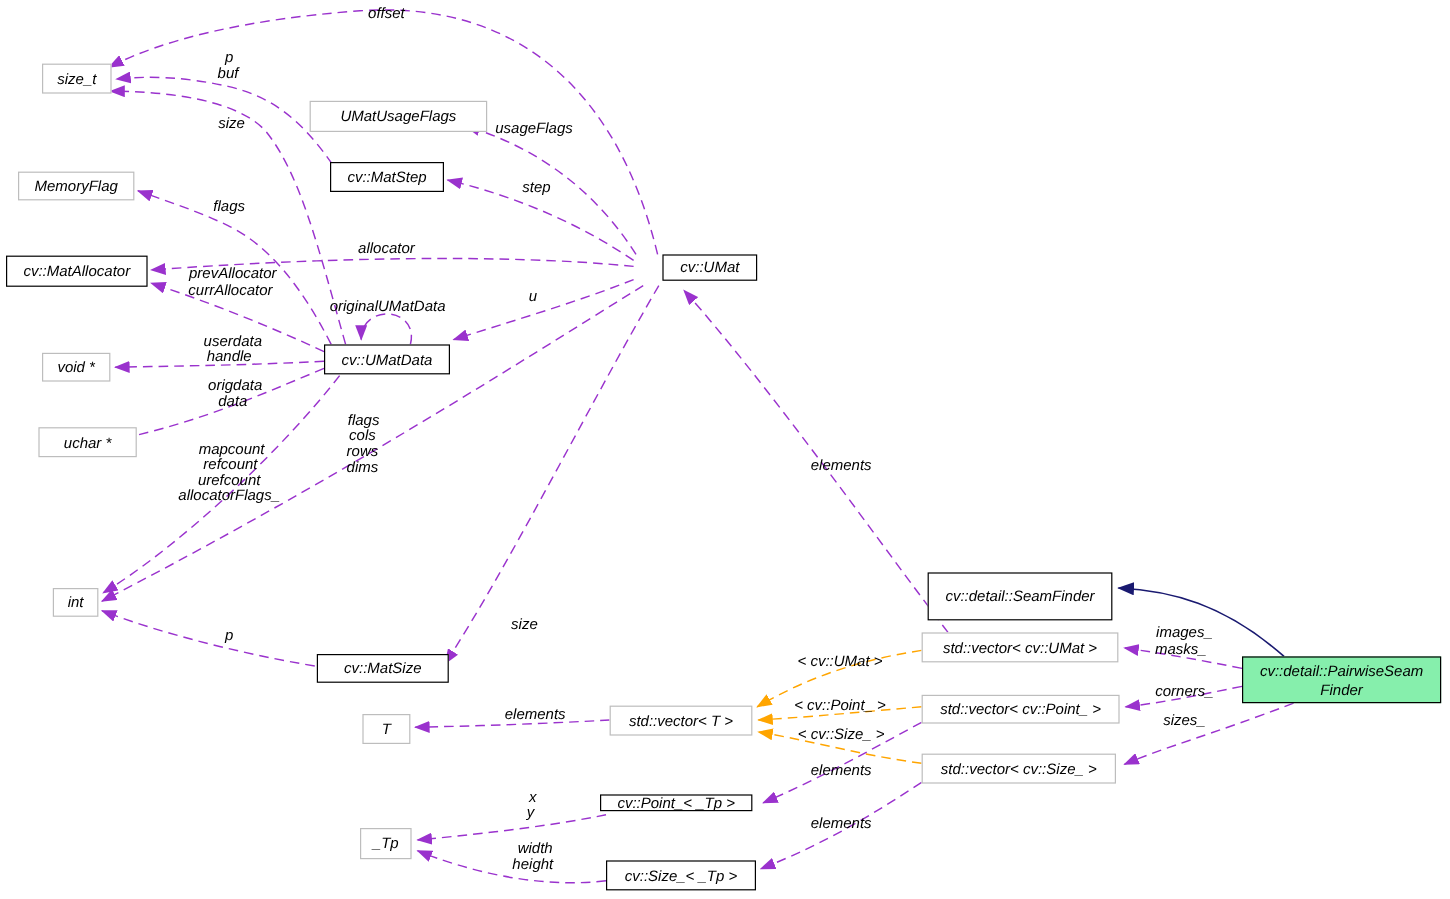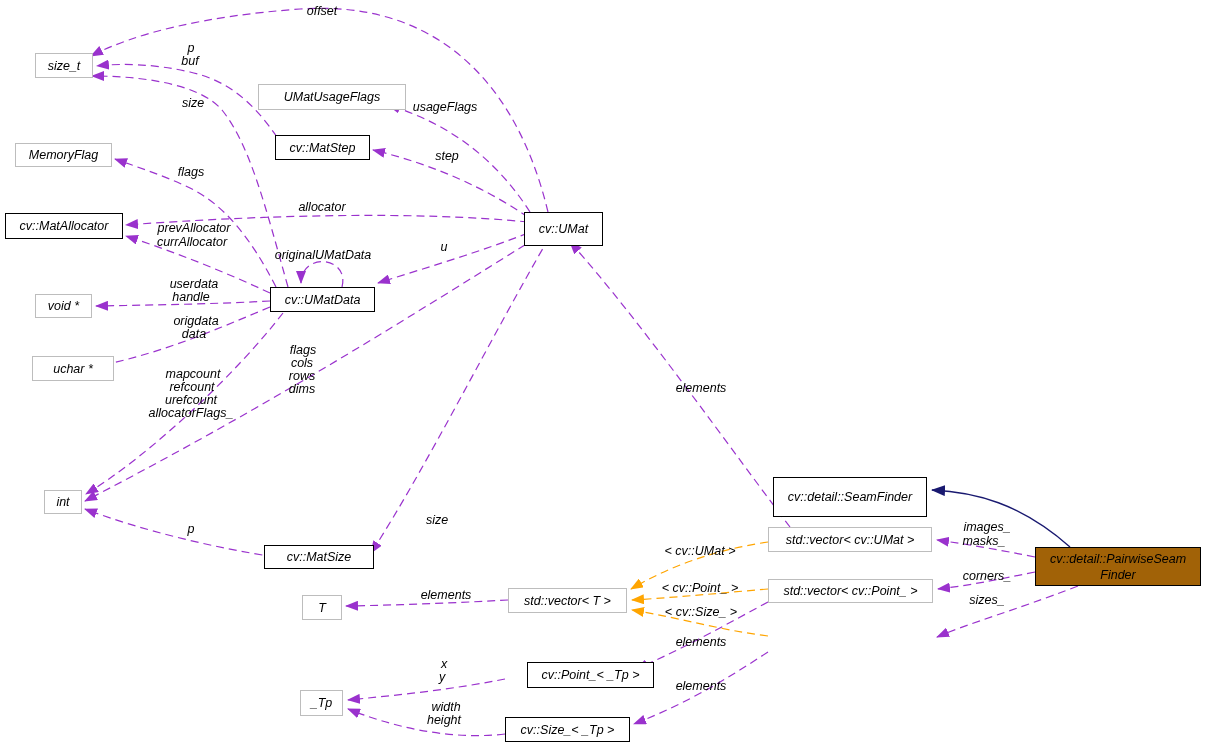--- a/index.html
+++ b/index.html
@@ -3,21 +3,21 @@
 <meta charset="utf-8">
 <style>
   html,body{margin:0;padding:0;background:#fff;}
   #canvas{position:relative;width:1208px;height:749px;background:#fff;overflow:hidden;
           font-family:"Liberation Sans","DejaVu Sans",sans-serif;font-style:italic;}
   #edges{position:absolute;left:0;top:0;width:1208px;height:749px;}
   .node{position:absolute;display:flex;align-items:center;justify-content:center;
         box-sizing:border-box;background:#fff;border:1px solid #bdbdbd;color:#000;
         font-size:12.5px;white-space:nowrap;z-index:3;}
   .doc{border:1.5px solid #000;}
-  .focus{background:#a16207;border:1.5px solid #000;flex-direction:column;line-height:1.28;}
+  .focus{background:#86efac;border:1.5px solid #000;flex-direction:column;line-height:1.28;}
   .el{position:absolute;transform:translateX(-50%);font-size:12.5px;color:#000;
       white-space:nowrap;z-index:2;}
 </style>
 </head>
 <body>
 
 <div id="canvas">
 
   <svg id="edges" viewBox="0 0 1208 749" fill="none">
     <defs>
@@ -128,51 +128,54 @@
     </div>
   <div class="node" style="left:35px;top:294px;width:57px;height:24px">
     <span>void *</span>
     </div>
   <div class="node" style="left:32px;top:356px;width:82px;height:25px">
     <span>uchar *</span>
     </div>
   <div class="node doc" style="left:270px;top:287px;width:105px;height:25px">
     <span>cv::UMatData</span>
     </div>
-  <div class="node doc" style="left:524px;top:212px;width:79px;height:34px">
+  <div class="node doc" style="left:552px;top:212px;width:79px;height:22px">
     <span>cv::UMat</span>
     </div>
   <div class="node" style="left:44px;top:490px;width:38px;height:24px">
     <span>int</span>
     </div>
   <div class="node doc" style="left:264px;top:545px;width:110px;height:24px">
     <span>cv::MatSize</span>
     </div>
   <div class="node" style="left:302px;top:595px;width:40px;height:25px">
     <span>T</span>
     </div>
   <div class="node" style="left:300px;top:690px;width:43px;height:26px">
     <span>_Tp</span>
     </div>
   <div class="node" style="left:508px;top:588px;width:119px;height:25px">
     <span>std::vector&lt; T &gt;</span>
     </div>
-  <div class="node doc" style="left:527px;top:662px;width:127px;height:26px">
+  <div class="node doc" style="left:500px;top:662px;width:127px;height:14px">
     <span>cv::Point_&lt; _Tp &gt;</span>
     </div>
   <div class="node doc" style="left:505px;top:717px;width:125px;height:25px">
     <span>cv::Size_&lt; _Tp &gt;</span>
     </div>
   <div class="node doc" style="left:773px;top:477px;width:154px;height:40px">
     <span>cv::detail::SeamFinder</span>
     </div>
   <div class="node" style="left:768px;top:579px;width:165px;height:24px">
     <span>std::vector&lt; cv::Point_ &gt;</span>
     </div>
   <div class="node" style="left:768px;top:527px;width:164px;height:25px">
     <span>std::vector&lt; cv::UMat &gt;</span>
     </div>
+  <div class="node" style="left:768px;top:628px;width:162px;height:25px">
+    <span>std::vector&lt; cv::Size_ &gt;</span>
+    </div>
   <div class="node focus" style="left:1035px;top:547px;width:166px;height:39px">
     <span>cv::detail::PairwiseSeam</span>
     <span>Finder</span>
   </div>
 
 </div>
 
 </body></html>

